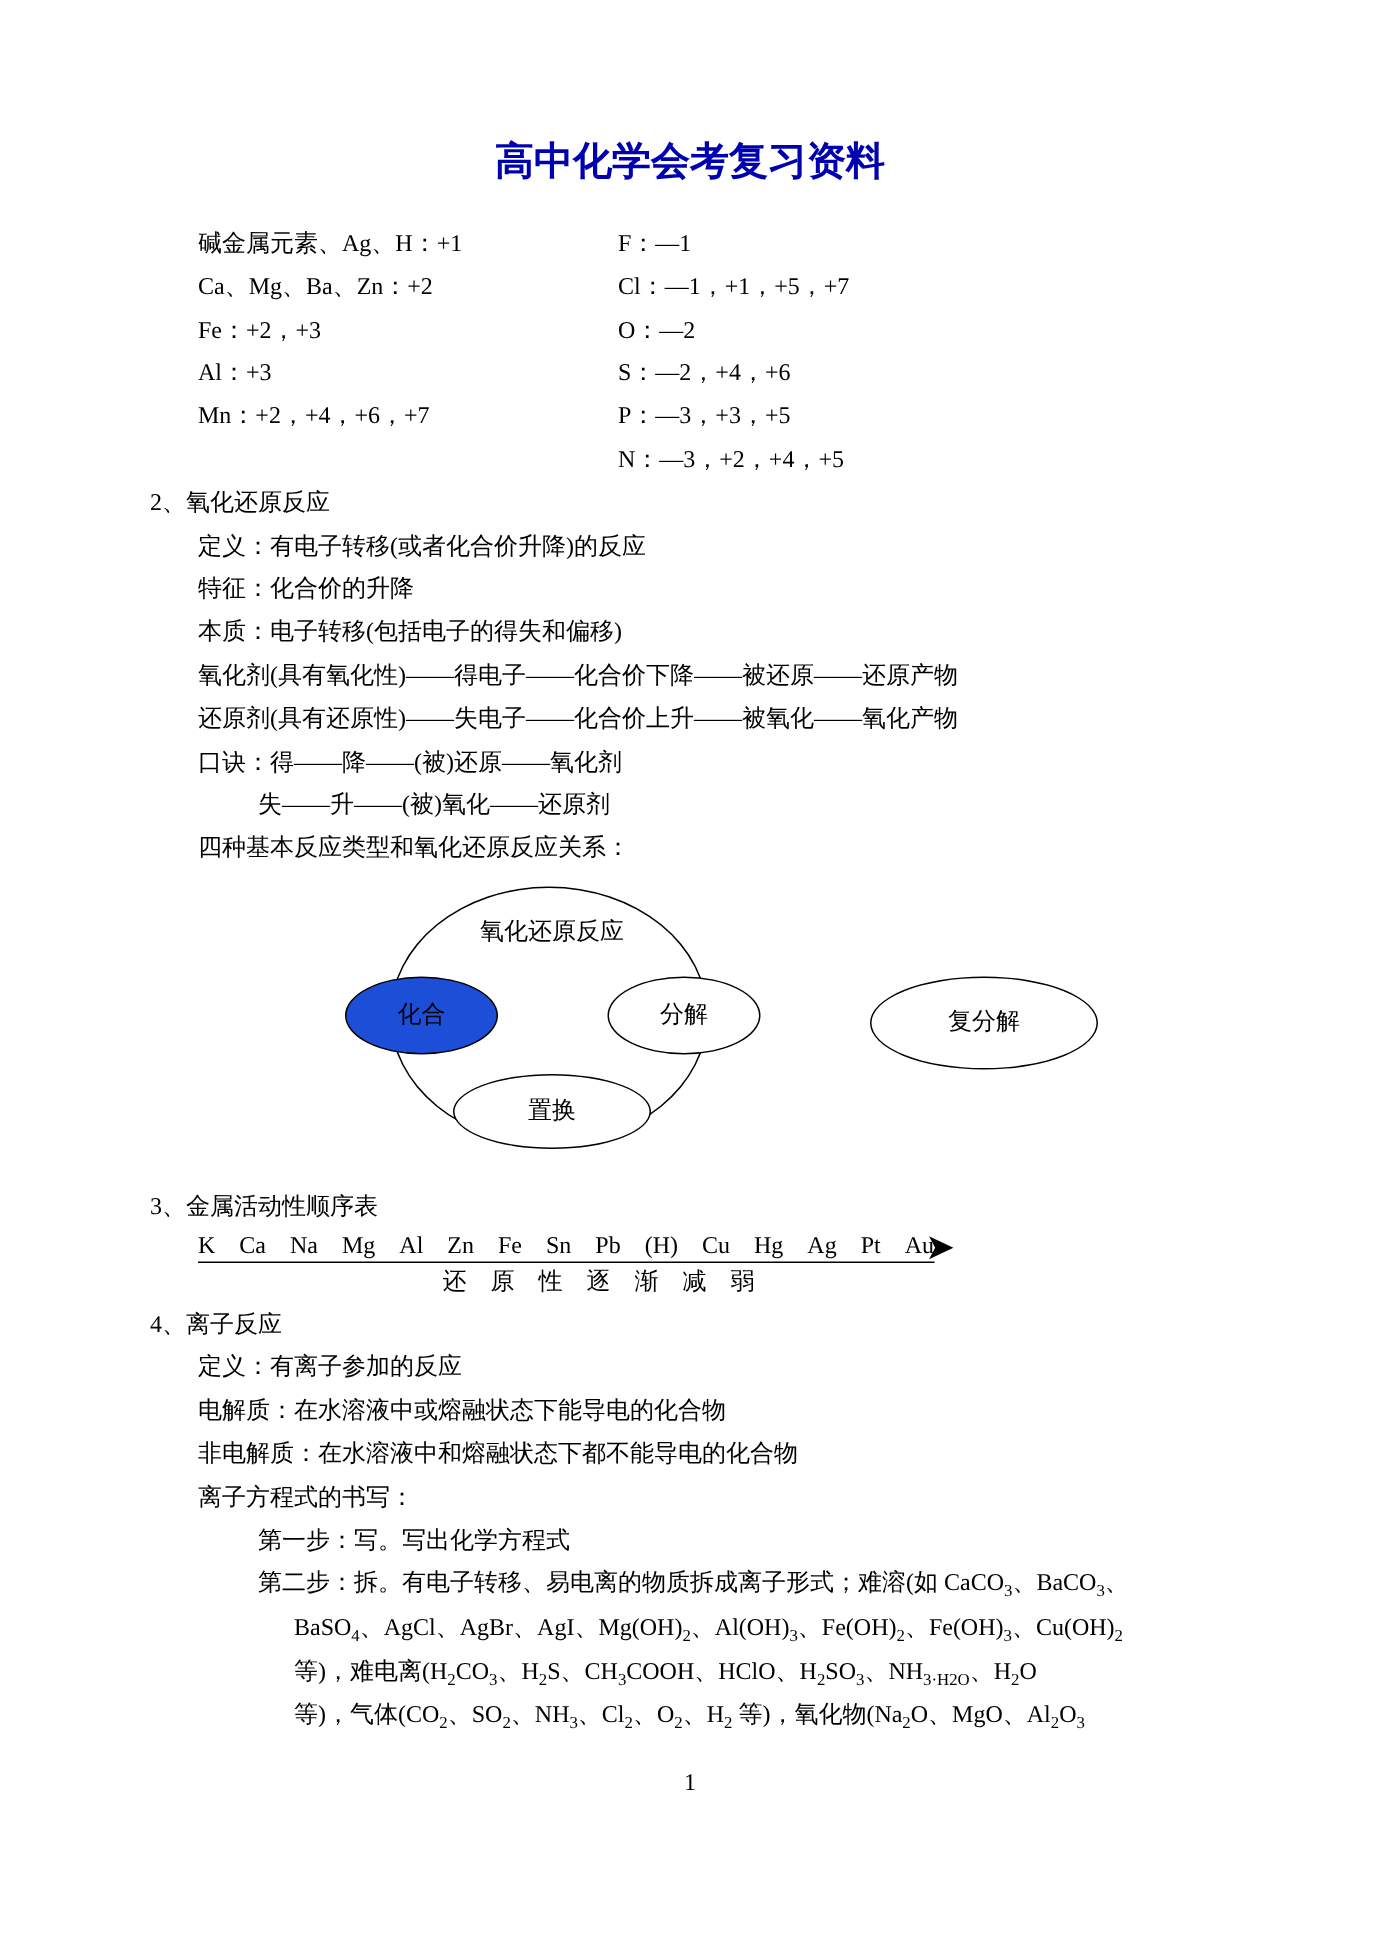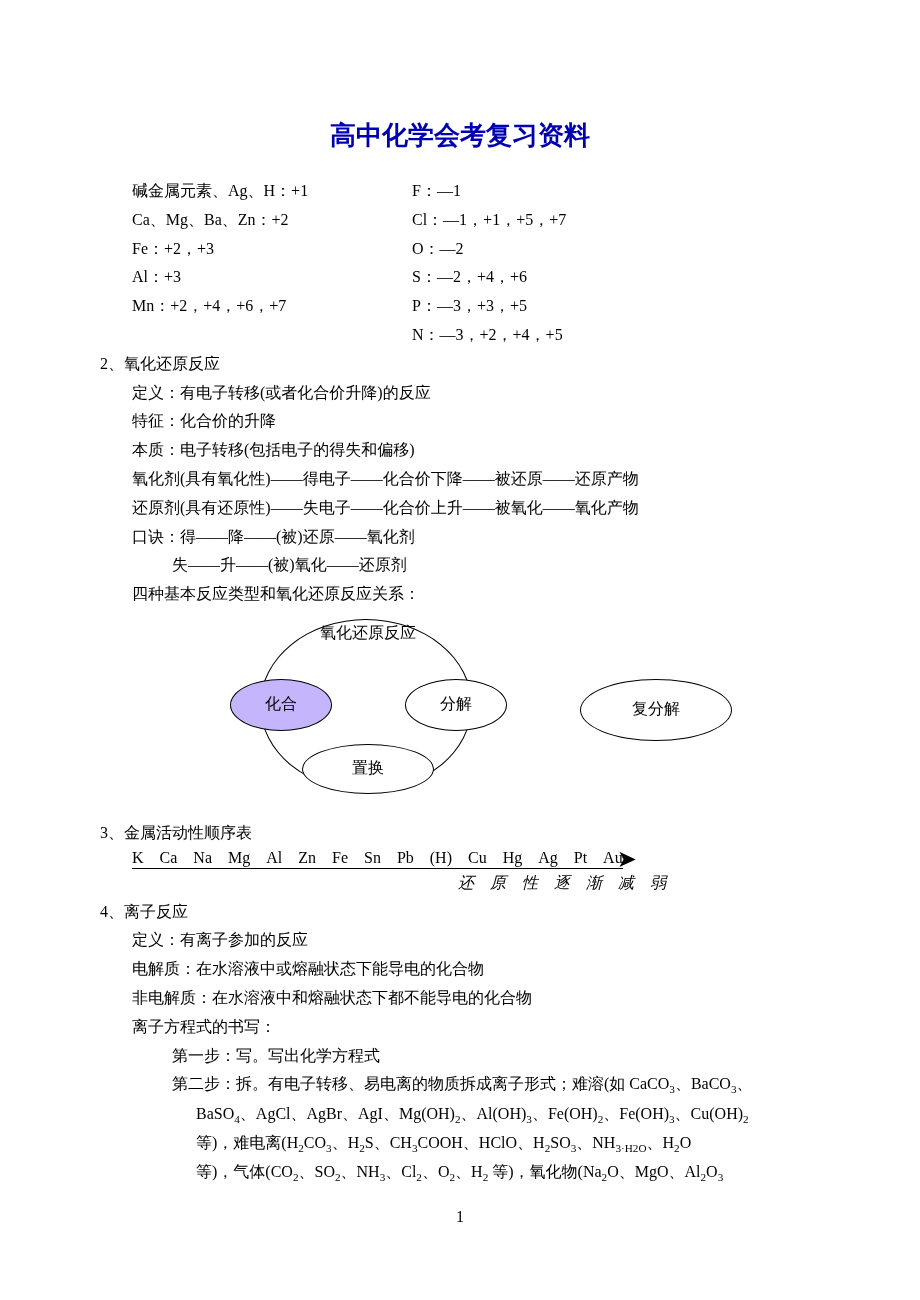--- a/index.html
+++ b/index.html
@@ -15,21 +15,20 @@
     padding: 90px 100px 30px 100px;
     position: relative;
   }
   .title {
     text-align: center;
     font-size: 26px;
     font-weight: bold;
     color: #0000b0;
     margin-bottom: 24px;
     font-family: "SimHei", "黑体", sans-serif;
-    margin-top: 28px;
   }
   .line {
     line-height: 1.8;
   }
   .indent {
     padding-left: 2em;
   }
   .indent2 {
     padding-left: 4.5em;
   }
@@ -39,29 +38,29 @@
   .two-col {
     display: flex;
     margin-top: 13px;
   }
   .col-left { width: 280px; }
   .col-right { }
   sub { font-size: 0.7em; vertical-align: sub; }
   .diagram { position: relative; height: 180px; margin-left: 60px; margin-top: 10px; margin-bottom: 20px; }
   .ellipse, .circle { position:absolute; border: 1.5px solid #000; display:flex; align-items:center; justify-content:center; }
   .big-circle { width: 210px; height: 170px; border-radius: 50%; left: 100px; top: 0; }
-  .redox-label { position:absolute; left: 160px; top: 4px; }
-  .e-huahe { width: 100px; height: 50px; border-radius: 50%; left: 70px; top: 60px; background:#c4b5fd; }
+  .redox-label { position:absolute; left: 160px; top: 20px; }
+  .e-huahe { width: 100px; height: 50px; border-radius: 50%; left: 70px; top: 60px; background:#1d4ed8; }
   .e-fenjie { width: 100px; height: 50px; border-radius: 50%; left: 245px; top: 60px; background:#fff; }
   .e-zhihuan { width: 130px; height: 48px; border-radius: 50%; left: 142px; top: 125px; background:#fff; }
   .e-fufenjie { width: 150px; height: 60px; border-radius: 50%; left: 420px; top: 60px; }
   .activity { margin-left: 2em; position: relative; }
   .arrowhead { font-size: 24px; line-height: 0.5; position: relative; left: -6px; top: 4px;}
   .underline-arrow { border-bottom: 1.2px solid #000; padding-bottom: 2px; }
-  .sub-caption { text-align:right; width: 540px; margin-left: 2em; letter-spacing: 6px; font-style: italic; }
+  .sub-caption { text-align:center; width: 540px; margin-left: 2em; letter-spacing: 6px; }
   .pagenum { text-align:center; margin-top: 20px; font-size: 16px; }
 </style>
 </head>
 <body>
 
 <div class="page">
 
   <div class="title">高中化学会考复习资料</div>
 
   <div class="two-col indent">

